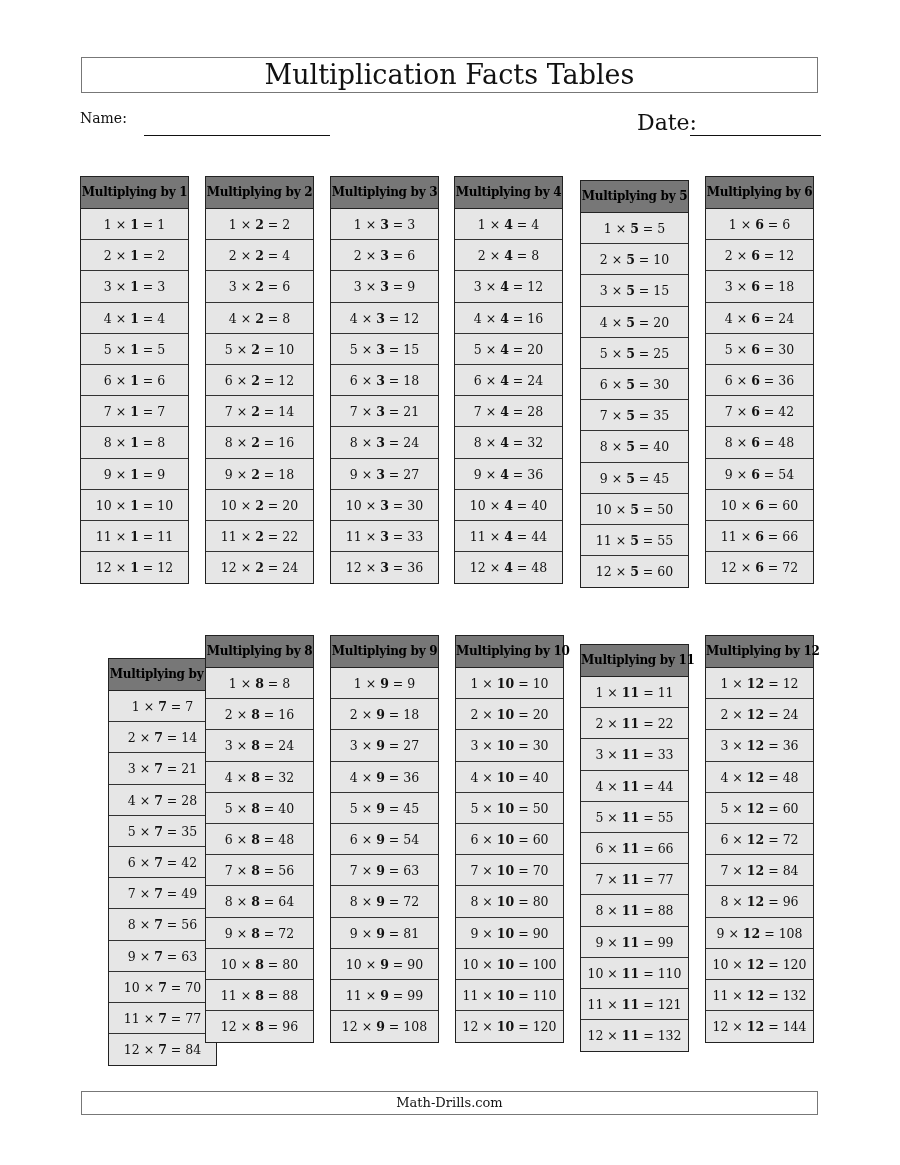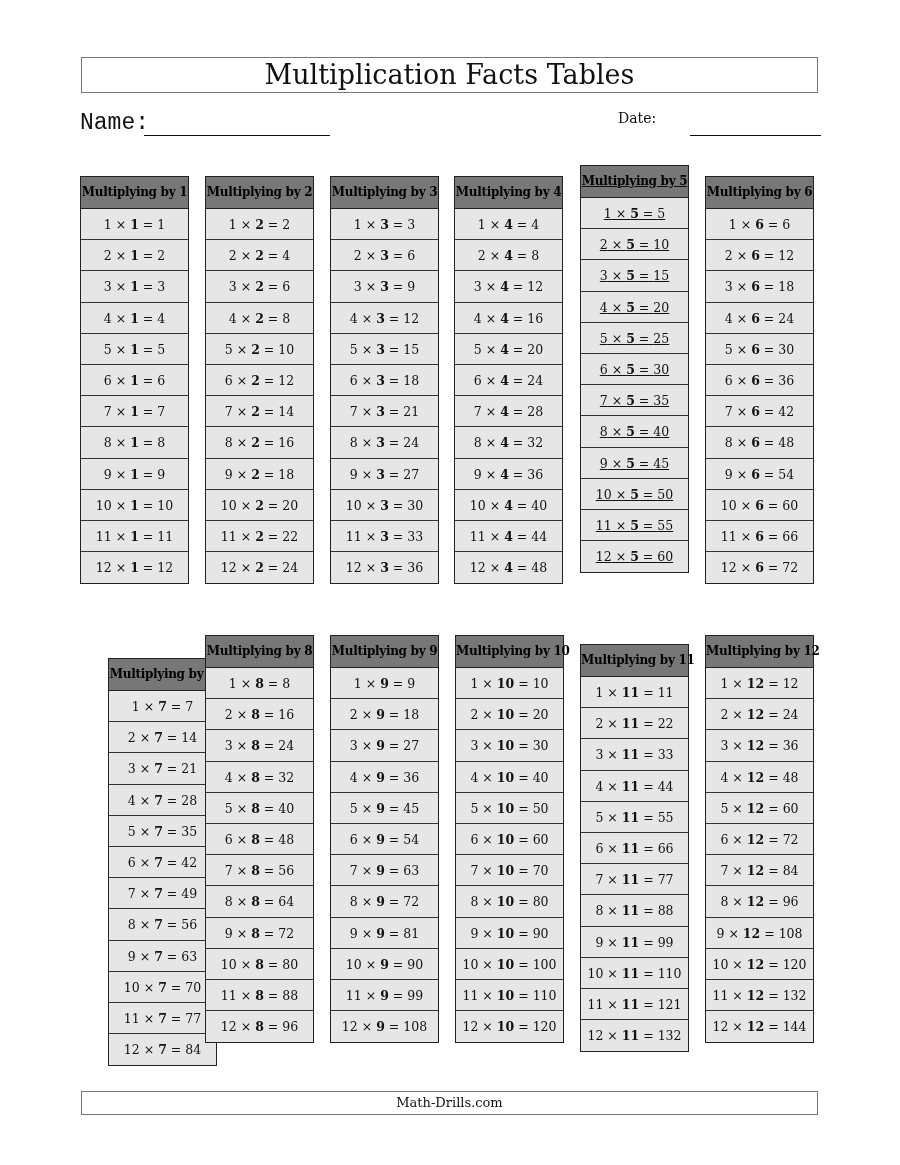--- a/index.html
+++ b/index.html
@@ -1,20 +1,20 @@
 <!DOCTYPE html>
 <html><head>
 <meta charset="utf-8">
 <style>
   html, body { margin: 0; padding: 0; background: #ffffff; }
   body { width: 900px; height: 1165px; position: relative; font-family: "DejaVu Serif", "Liberation Serif", serif; color: #111; overflow: hidden; }
   .title-box { position: absolute; left: 81px; top: 57px; width: 737px; height: 36px; border: 1px solid #777; box-sizing: border-box; text-align: center; font-size: 27px; line-height: 34px; }
-  .name-row { position: absolute; left: 80px; top: 110px; font-size: 23px; font-family: Liberation Mono, monospace; }
+  .name-row { position: absolute; left: 80px; top: 110px; font-size: 14px; }
   .name-line { position: absolute; left: 144px; top: 135px; width: 186px; border-top: 1.5px solid #111; }
-  .date-row { position: absolute; left: 618px; top: 110px; font-size: 14px; }
+  .date-row { position: absolute; left: 637px; top: 110px; font-size: 22px; }
   .date-line { position: absolute; left: 690px; top: 135px; width: 131px; border-top: 1.5px solid #111; }
   .table { position: absolute; width: 109px; border: 1.5px solid #222; box-sizing: border-box; }
   .th { background: #777777; color: #000000; font-weight: bold; font-size: 12px; height: 31px; line-height: 31px; text-align: center; border-bottom: 1.5px solid #222; white-space: nowrap; letter-spacing: -0.3px; }
   .td { background: #e6e6e6; height: 31.2px; line-height: 31px; font-size: 12.5px; text-align: center; border-bottom: 1px solid #333; box-sizing: border-box; white-space: nowrap; }
   .td:last-child { border-bottom: none; }
   .td b { font-weight: bold; }
   .footer-box { position: absolute; left: 81px; top: 1091px; width: 737px; height: 24px; border: 1px solid #777; box-sizing: border-box; text-align: center; font-size: 13px; line-height: 22px; }
 </style>
 </head>
 <body>
@@ -80,21 +80,21 @@
       <div class="td"><span>4</span><span> × </span><b>4</b><span> = </span><span>16</span></div>
       <div class="td"><span>5</span><span> × </span><b>4</b><span> = </span><span>20</span></div>
       <div class="td"><span>6</span><span> × </span><b>4</b><span> = </span><span>24</span></div>
       <div class="td"><span>7</span><span> × </span><b>4</b><span> = </span><span>28</span></div>
       <div class="td"><span>8</span><span> × </span><b>4</b><span> = </span><span>32</span></div>
       <div class="td"><span>9</span><span> × </span><b>4</b><span> = </span><span>36</span></div>
       <div class="td"><span>10</span><span> × </span><b>4</b><span> = </span><span>40</span></div>
       <div class="td"><span>11</span><span> × </span><b>4</b><span> = </span><span>44</span></div>
       <div class="td"><span>12</span><span> × </span><b>4</b><span> = </span><span>48</span></div>
     </div>
-    <div class="table" style="left: 580px; top: 165px; text-decoration: underline;">
+    <div class="table" style="left: 580px; top: 180px;">
       <div class="th">Multiplying by 5</div>
       <div class="td"><span>1</span><span> × </span><b>5</b><span> = </span><span>5</span></div>
       <div class="td"><span>2</span><span> × </span><b>5</b><span> = </span><span>10</span></div>
       <div class="td"><span>3</span><span> × </span><b>5</b><span> = </span><span>15</span></div>
       <div class="td"><span>4</span><span> × </span><b>5</b><span> = </span><span>20</span></div>
       <div class="td"><span>5</span><span> × </span><b>5</b><span> = </span><span>25</span></div>
       <div class="td"><span>6</span><span> × </span><b>5</b><span> = </span><span>30</span></div>
       <div class="td"><span>7</span><span> × </span><b>5</b><span> = </span><span>35</span></div>
       <div class="td"><span>8</span><span> × </span><b>5</b><span> = </span><span>40</span></div>
       <div class="td"><span>9</span><span> × </span><b>5</b><span> = </span><span>45</span></div>

